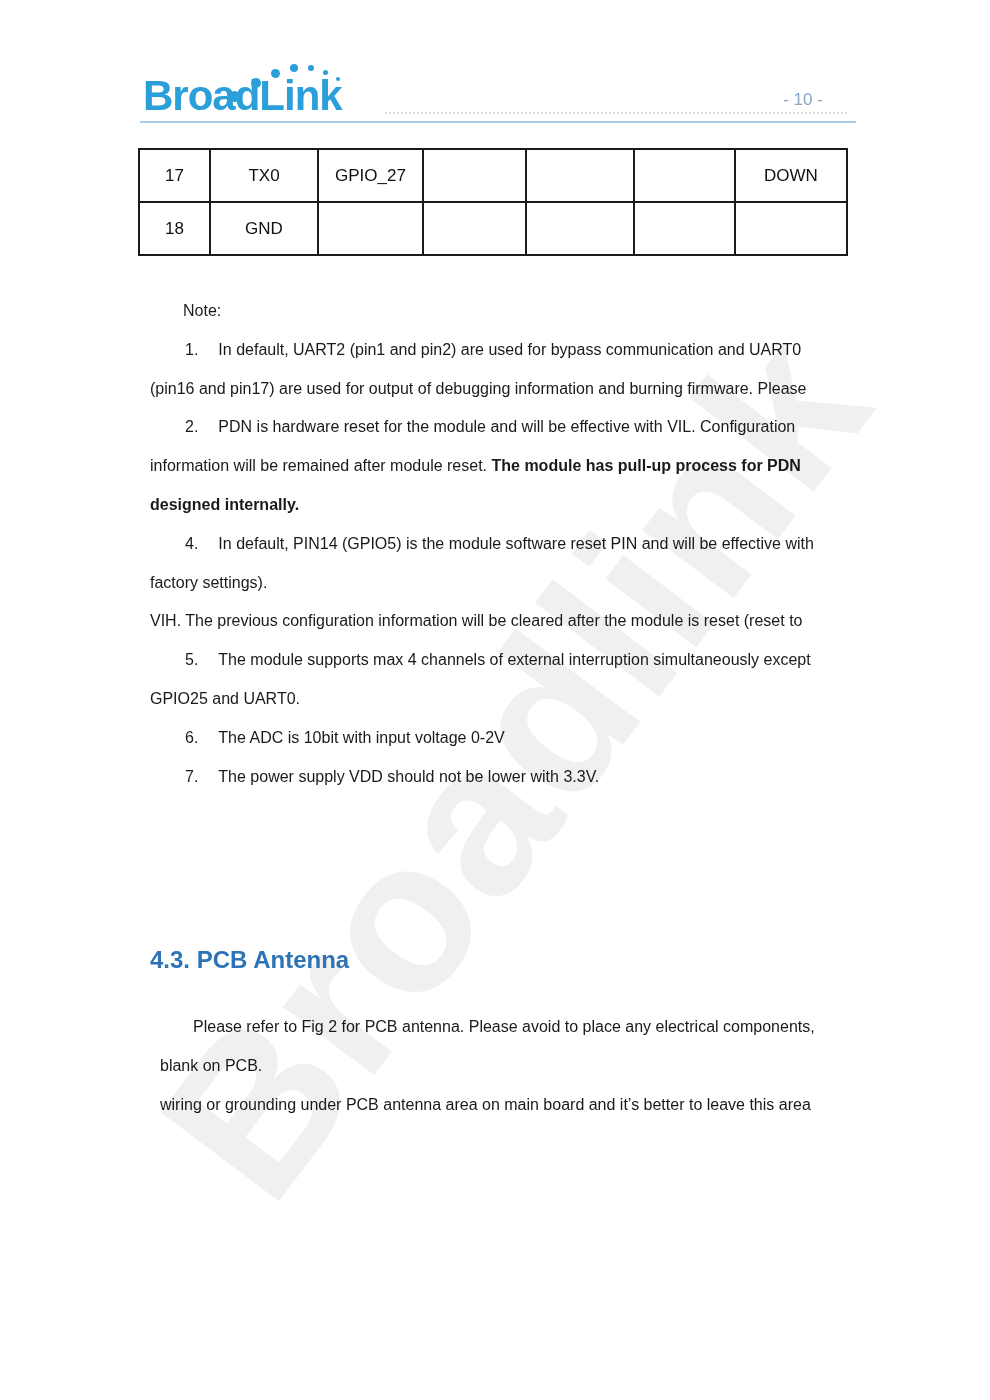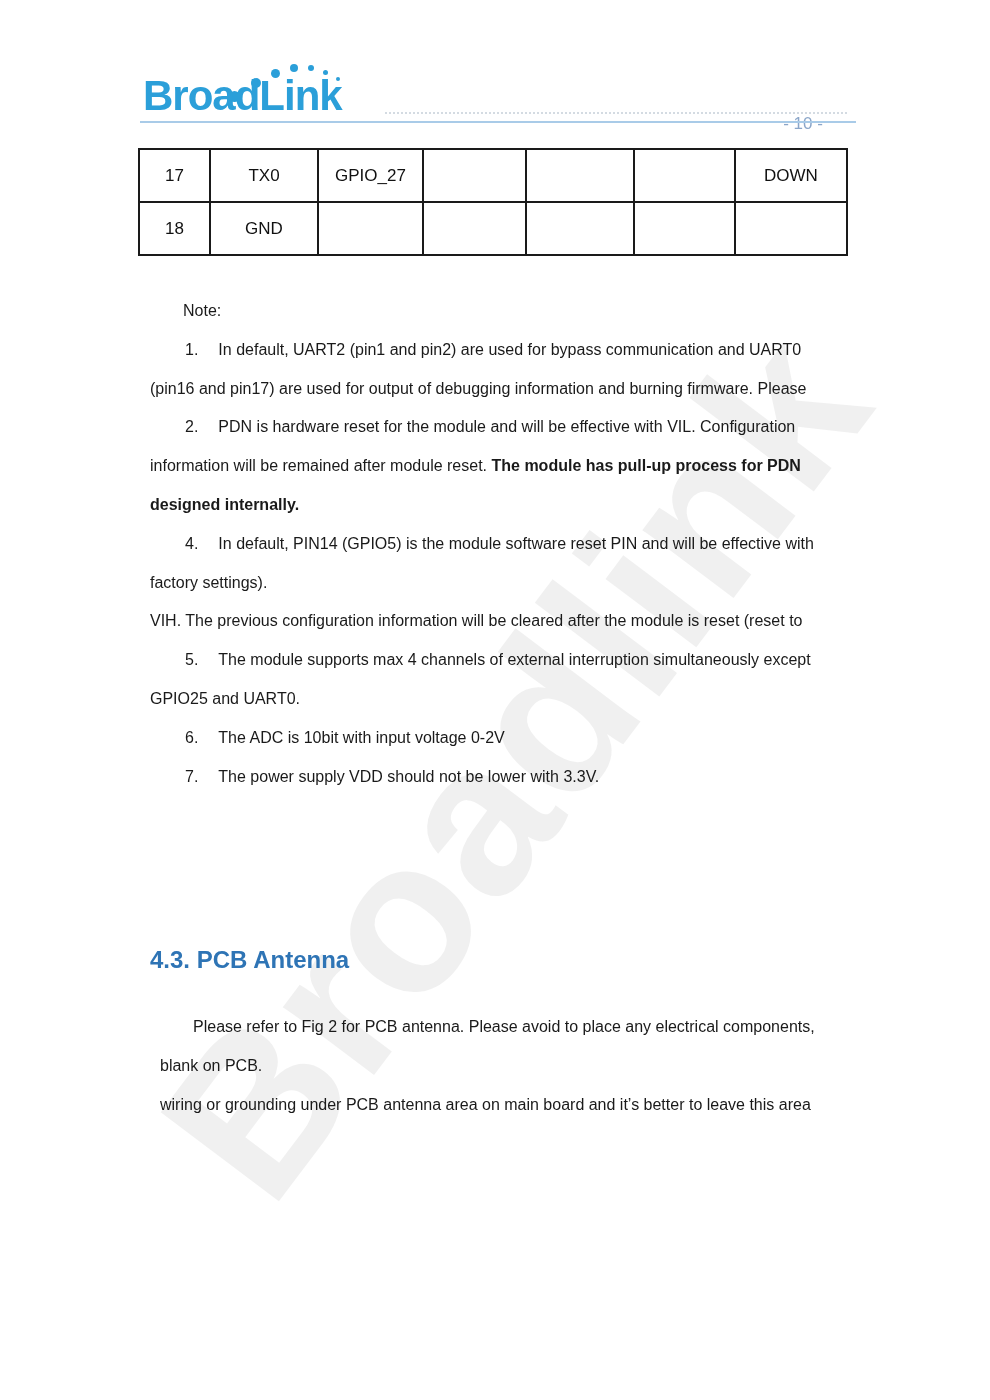--- a/index.html
+++ b/index.html
@@ -25,21 +25,21 @@
   .logo-dot{position:absolute;border-radius:50%;background:#2b9fd9;}
   .d1{left:86px; top:31px;width:11px;height:11px;}
   .d2{left:108px;top:18px;width:10px;height:10px;}
   .d3{left:128px;top:9px; width:9px; height:9px;}
   .d4{left:147px;top:4px; width:8px; height:8px;}
   .d5{left:165px;top:5px; width:6px; height:6px;}
   .d6{left:180px;top:10px;width:5px; height:5px;}
   .d7{left:193px;top:17px;width:4px; height:4px;}
   .page-number{
     position:absolute;left:763px;top:90px;width:80px;text-align:center;
-    font-size:17px;color:#8ba6c9;margin-top:24px;
+    font-size:17px;color:#8ba6c9;
   }
   .header-dotted{
     position:absolute;left:385px;top:112px;width:462px;height:0;
     border-top:2px dotted #d4dbe2;
   }
   .header-line{
     position:absolute;left:140px;top:121px;width:716px;height:2px;
     background:#a9cbe8;
   }
   

